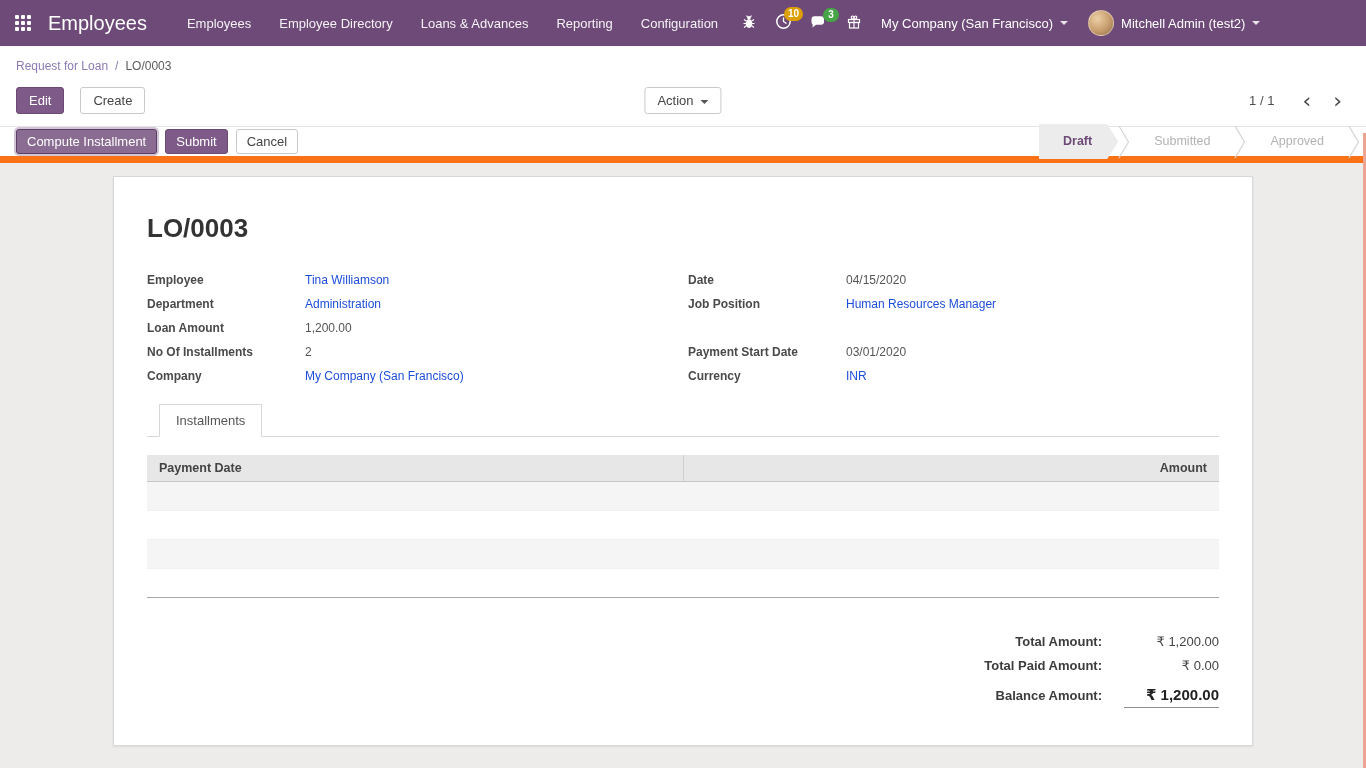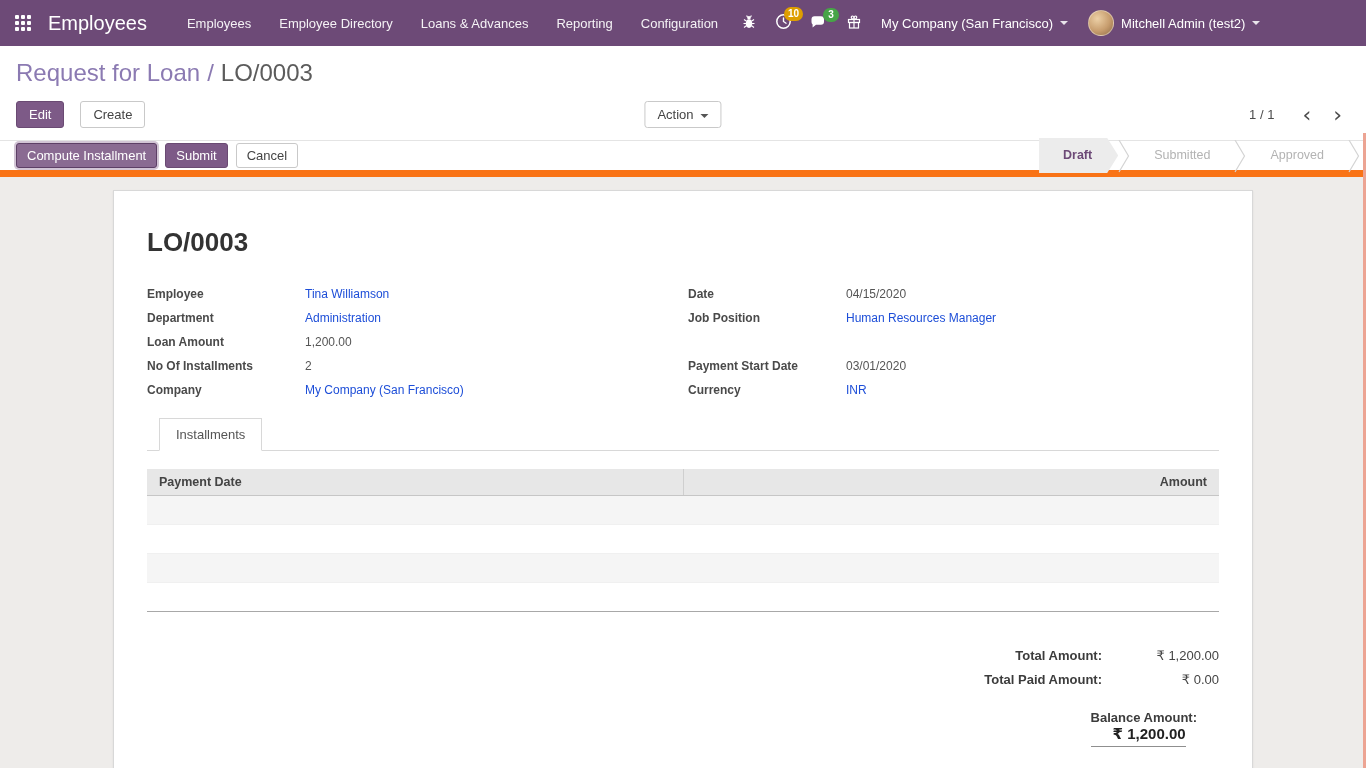--- a/index.html
+++ b/index.html
@@ -19,21 +19,21 @@
   .menu-item { display:flex; align-items:center; padding:0 14px; font-size:13px; color:rgba(255,255,255,.93); text-decoration:none; cursor:pointer; }
   .tray-btn { position:relative; background:none; border:none; color:#fff; padding:6px 9px; cursor:pointer; display:flex; align-items:center; }
   .badge { position:absolute; top:0; right:-2px; min-width:16px; height:14px; border-radius:8px; font-size:10px; line-height:14px; color:#fff; padding:0 4px; font-weight:bold; text-align:center; font-family:"Liberation Sans",sans-serif; }
   .badge.act { background:#dd9e00; }
   .badge.msg { background:#47a447; }
   .dropdown { display:flex; align-items:center; gap:7px; color:#fff; font-size:13px; padding:0 10px; background:none; border:none; cursor:pointer; height:46px; font-family:"Liberation Sans",sans-serif; }
   .tri { width:0; height:0; border-left:4px solid transparent; border-right:4px solid transparent; border-top:4px solid rgba(255,255,255,.85); display:inline-block; }
   .avatar { width:26px; height:26px; border-radius:50%; background:radial-gradient(circle at 35% 32%, #ecd0a6 0%, #c79d6e 55%, #8c6a44 100%); border:1px solid rgba(255,255,255,.4); display:inline-block; }
 
   
-  .breadcrumb-bar { background:#fff; padding:13px 16px 7px; font-size:24px; display:flex; align-items:baseline; }
+  .breadcrumb-bar { background:#fff; padding:13px 16px 7px; font-size:12px; display:flex; align-items:baseline; }
   .bc-link { color:#8b7ab2; text-decoration:none; cursor:pointer; }
   .bc-sep { color:#8b7ab2; margin:0 7px; }
   .bc-current { color:#5c5c5c; }
 
   
   .control-panel { background:#fff; display:flex; align-items:center; padding:7px 16px 12px; position:relative; }
   .btn { font-size:13px; padding:5px 12px; border-radius:3px; border:1px solid transparent; cursor:pointer; font-family:"Liberation Sans",sans-serif; }
   .btn-primary { background:#7d5a87; border-color:#6a4a73; color:#fff; }
   .btn-secondary { background:#fff; border-color:#c9c9c9; color:#444; }
   .cp-left { display:flex; gap:16px; }
@@ -72,21 +72,21 @@
   .lh-cell { padding:6px 12px; width:50%; }
   .lh-cell.amount { text-align:right; border-left:1px solid #cfcfcf; }
   .lrow { height:29px; border-bottom:1px solid #f0f0f0; }
   .lrow.stripe { background:#f5f5f5; }
   .list-foot { border-bottom:1px solid #a8a8a8; }
 
   .totals { margin-top:36px; display:flex; flex-direction:column; align-items:flex-end; font-size:13px; color:#333; }
   .trow { display:flex; align-items:baseline; margin-bottom:9px; }
   .tlabel { font-weight:bold; color:#3c3c3c; margin-right:22px; }
   .tvalue { min-width:95px; text-align:right; color:#444; }
-  .trow.balance { margin-top:14px;flex-direction:column; }
+  .trow.balance { margin-top:4px; }
   .trow.balance .tvalue { font-weight:bold; font-size:15px; color:#222; border-bottom:1px solid #8f8f8f; padding-bottom:3px; }
 
   .scroll-hint { position:absolute; right:0; top:133px; bottom:0; width:3px; background:#eca493; cursor:pointer; }
 </style>
 </head>
 <body>
 
 <div class="screen">
 
   <nav class="navbar">

